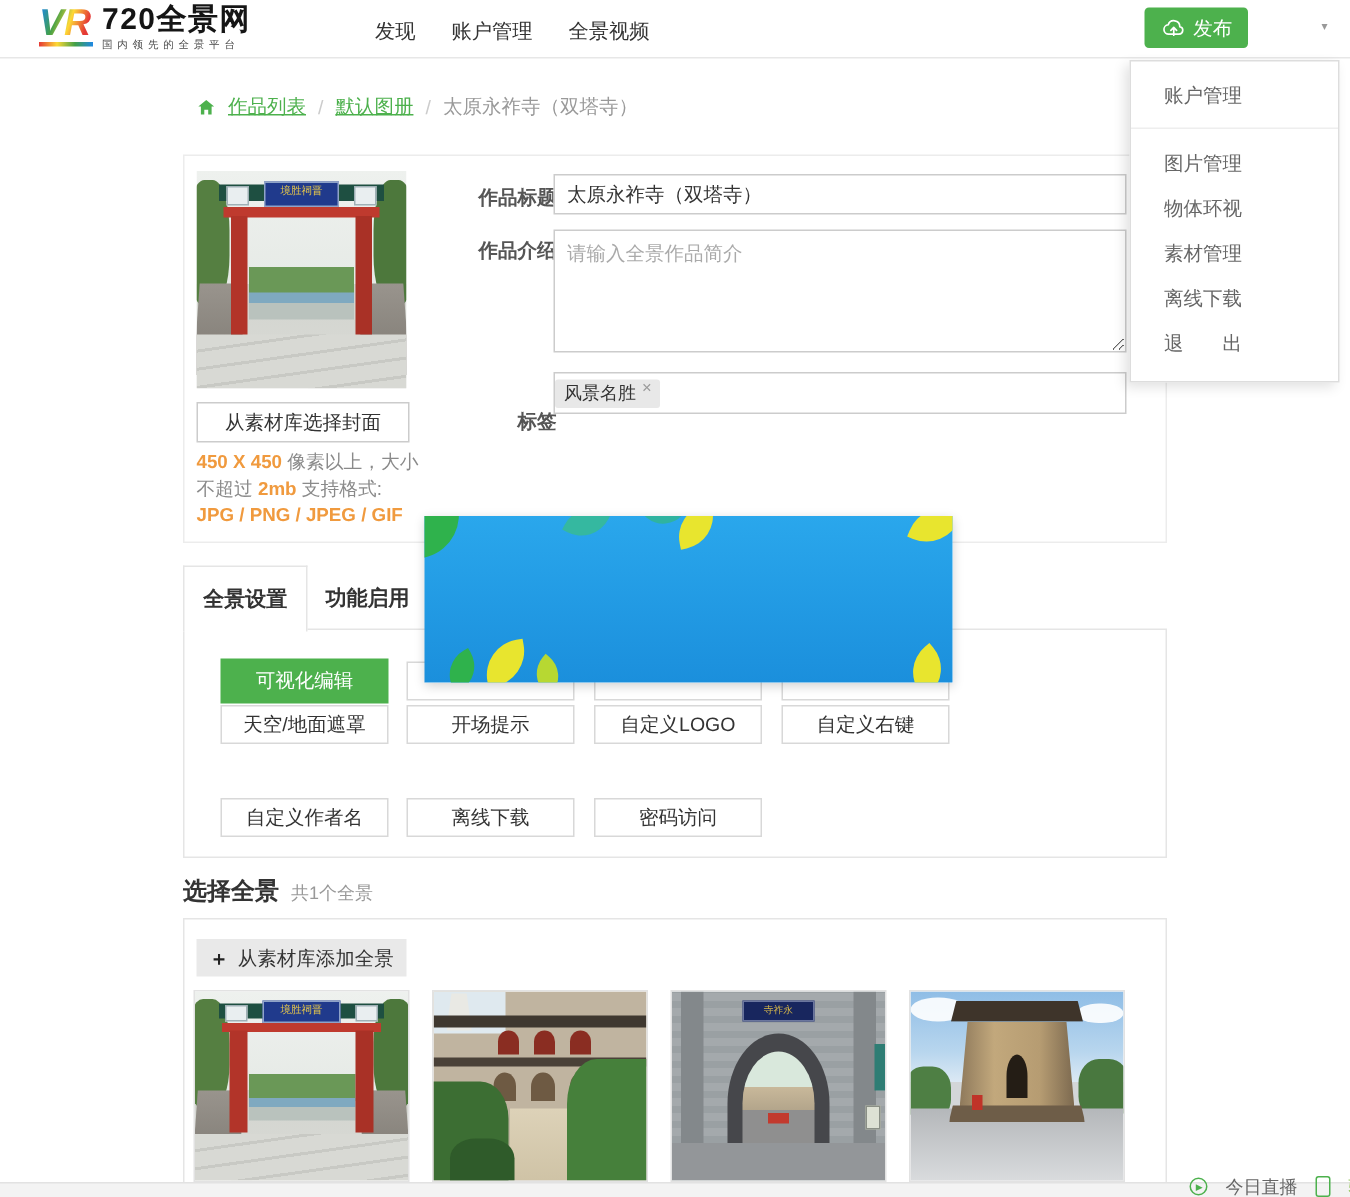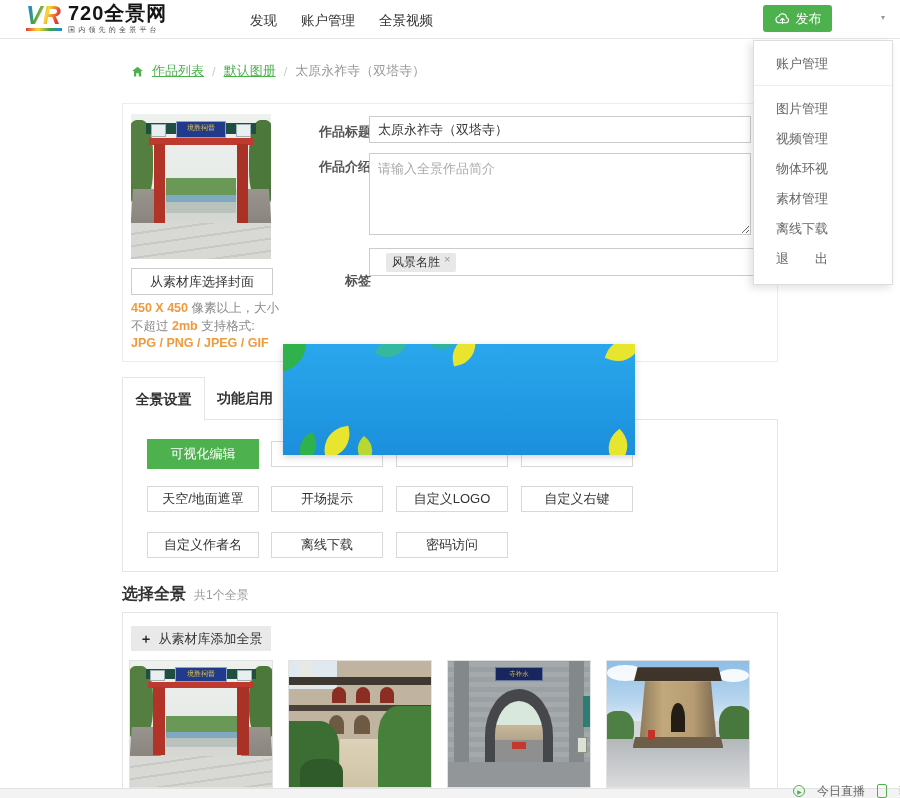--- a/index.html
+++ b/index.html
@@ -46,37 +46,37 @@
   .flabel{position:absolute;width:70px;text-align:right;font-size:13px;font-weight:bold;color:#555;}
   .ftitle-label{left:178px;top:19px;}
   .fintro-label{left:178px;top:54px;}
   .ftag-label{left:178px;top:168px;}
   .ftitle-input{position:absolute;left:246px;top:12px;width:364px;height:25px;border:1px solid #ccc;
     font-size:13px;color:#333;padding:0 8px;font-family:inherit;outline:none;}
   .fintro-area{position:absolute;left:246px;top:49px;width:364px;height:68px;border:1px solid #ccc;
     font-size:13px;color:#333;padding:6px 8px;font-family:inherit;outline:none;resize:both;}
   .fintro-area::placeholder{color:#aaa;}
   .ftag-box{position:absolute;left:246px;top:144px;width:380px;height:26px;border:1px solid #ccc;
-    display:flex;align-items:center;padding-left:16px;cursor:text;}
+    display:flex;align-items:center;padding-left:0;cursor:text;}
   .tag-chip{background:#e8e8e8;border-radius:2px;height:19px;display:flex;align-items:center;gap:4px;
     padding:0 6px;font-size:12px;color:#333;}
   .tag-x{color:#999;font-size:11px;cursor:pointer;position:relative;top:-3px;}
 
   
   .tab1{position:absolute;left:122px;top:377px;width:81px;height:43px;background:#fff;border:1px solid #e5e5e5;
     border-bottom:none;z-index:2;display:flex;align-items:center;justify-content:center;
     font-size:14px;font-weight:bold;color:#333;cursor:pointer;}
   .tab2{position:absolute;left:204px;top:377px;width:82px;height:43px;display:flex;align-items:center;
     justify-content:center;font-size:14px;font-weight:bold;color:#333;cursor:pointer;}
   .panel2{position:absolute;left:122px;top:419px;width:654px;height:151px;background:#fff;border:1px solid #e5e5e5;}
   .fbtn{position:absolute;height:26px;width:112px;background:#fff;border:1px solid #d8d8d8;font-size:13px;
     color:#333;display:flex;align-items:center;justify-content:center;cursor:pointer;font-family:inherit;}
   .fbtn-green{position:absolute;left:24px;top:19px;width:112px;height:30px;background:#4db14d;color:#fff;
     font-size:13px;border:none;display:flex;align-items:center;justify-content:center;cursor:pointer;}
-  .r1{top:21px;}  .r2{top:66px;}  .r3{top:112px;}
+  .r1{top:21px;}  .r2{top:50px;}  .r3{top:112px;}
   .c1{left:24px;} .c2{left:148px;} .c3{left:273px;} .c4{left:398px;}
 
   
   .banner{position:absolute;left:283px;top:344px;width:352px;height:111px;z-index:30;cursor:pointer;
     background:linear-gradient(180deg,#2aa7ec 0%,#1b8fdc 100%);box-shadow:0 2px 7px rgba(0,0,0,.18);overflow:hidden;}
   .leaf{position:absolute;border-radius:85% 0 85% 0;}
 
   
   .pano-head{position:absolute;left:122px;top:584px;display:flex;align-items:baseline;gap:8px;}
   .pano-title{font-size:16px;font-weight:bold;color:#333;}
@@ -187,21 +187,20 @@
       </svg>
       <span>发布</span>
     </div>
     <div class="avatar-box"></div>
     <span class="avatar-caret">▾</span>
   </div>
 
   <div class="dropdown">
     <div class="dd-item dd-first">账户管理</div>
     <div class="dd-item">图片管理</div>
-    <div class="dd-item">视频管理</div>
     <div class="dd-item">物体环视</div>
     <div class="dd-item">素材管理</div>
     <div class="dd-item">离线下载</div>
     <div class="dd-item">退　　出</div>
   </div>
 
   <div class="breadcrumb">
     <svg width="13" height="13" viewBox="0 0 16 16">
       <path d="M8 2l6.5 5.4h-2.1V14H9.6v-4H6.4v4H3.6V7.4H1.5Z" fill="#4db14d"></path>
     </svg>

